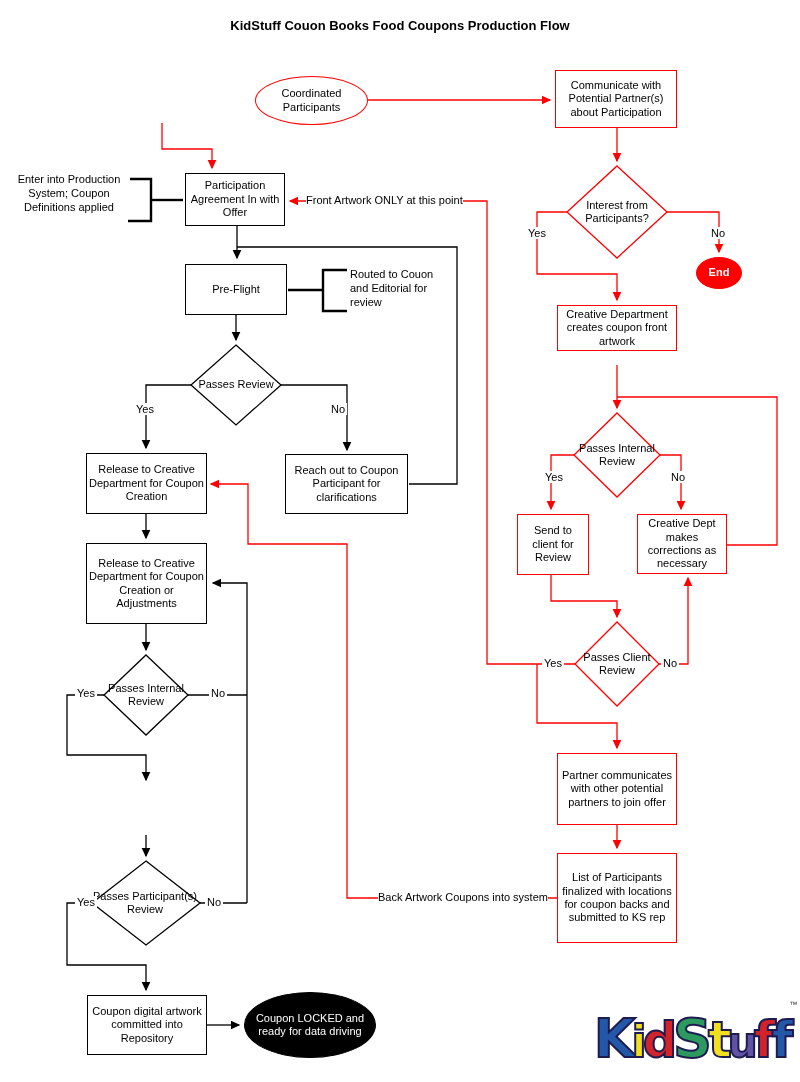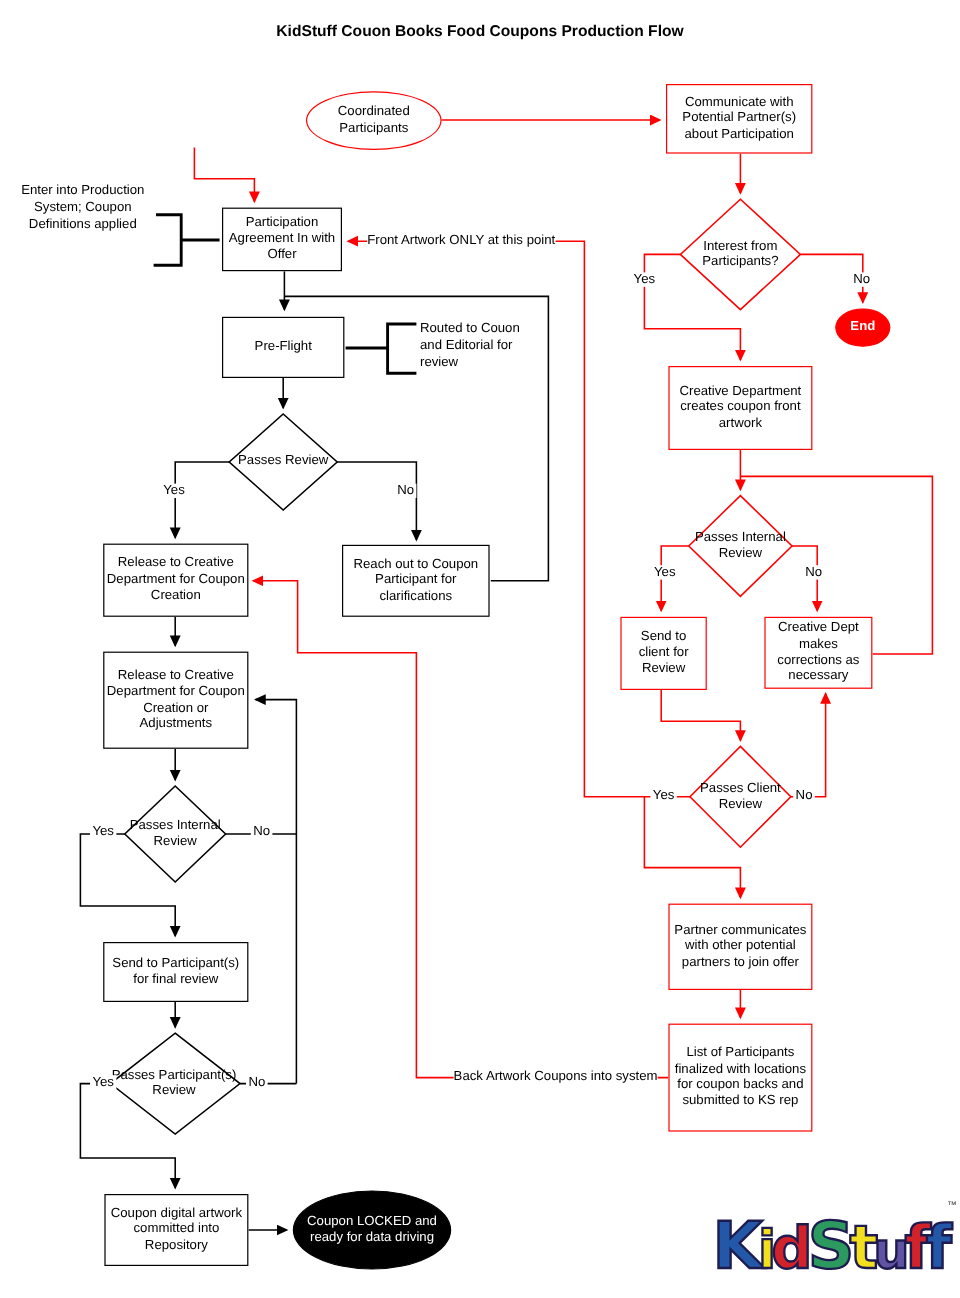--- a/index.html
+++ b/index.html
@@ -95,41 +95,40 @@
     </g>
   </svg>
 
   <div class="title">KidStuff Couon Books Food Coupons Production Flow</div>
 
   <div class="node oval" style="left:255px;top:76px;width:113px;height:49px;">Coordinated Participants</div>
 
   <div class="node box red" style="left:555px;top:70px;width:122px;height:58px;">Communicate with Potential Partner(s) about Participation</div>
   <div class="node dtext" style="left:567px;top:192px;width:100px;height:40px;">Interest from Participants?</div>
   <div class="node end-oval" style="left:696px;top:257px;width:46px;height:32px;">End</div>
-  <div class="node box red" style="left:557px;top:305px;width:120px;height:70px;">Creative Department creates coupon front artwork</div>
+  <div class="node box red" style="left:557px;top:305px;width:120px;height:46px;">Creative Department creates coupon front artwork</div>
   <div class="node dtext" style="left:572px;top:435px;width:90px;height:40px;">Passes Internal Review</div>
   <div class="node box red" style="left:517px;top:514px;width:72px;height:61px;">Send to client for Review</div>
   <div class="node box red" style="left:637px;top:514px;width:90px;height:60px;">Creative Dept makes corrections as necessary</div>
   <div class="node dtext" style="left:572px;top:644px;width:90px;height:40px;">Passes Client Review</div>
   <div class="node box red" style="left:557px;top:753px;width:120px;height:72px;">Partner communicates with other potential partners to join offer</div>
   <div class="node box red" style="left:557px;top:853px;width:120px;height:90px;">List of Participants finalized with locations for coupon backs and submitted to KS rep</div>
 
   <div class="node box" style="left:185px;top:173px;width:100px;height:53px;">Participation Agreement In with Offer</div>
   <div class="node box" style="left:185px;top:264px;width:102px;height:51px;">Pre-Flight</div>
   <div class="node dtext" style="left:191px;top:371px;width:90px;height:28px;">Passes Review</div>
   <div class="node box" style="left:86px;top:453px;width:121px;height:61px;">Release to Creative Department for Coupon Creation</div>
   <div class="node box" style="left:285px;top:454px;width:123px;height:60px;">Reach out to Coupon Participant for clarifications</div>
   <div class="node box" style="left:86px;top:543px;width:121px;height:81px;">Release to Creative Department for Coupon Creation or Adjustments</div>
   <div class="node dtext" style="left:101px;top:675px;width:90px;height:40px;">Passes Internal Review</div>
-  <div class="node box" style="left:86px;top:785px;width:121px;height:50px;">Send to Participant(s) for final review</div>
   <div class="node dtext" style="left:90px;top:883px;width:110px;height:40px;">Passes Participant(s) Review</div>
   <div class="node box" style="left:87px;top:995px;width:120px;height:60px;">Coupon digital artwork committed into Repository</div>
   <div class="node locked" style="left:244px;top:992px;width:132px;height:66px;">Coupon LOCKED and ready for data driving</div>
 
-  <div class="ann center" style="left:8px;top:153px;width:122px;">Enter into Production System; Coupon Definitions applied</div>
+  <div class="ann center" style="left:8px;top:173px;width:122px;">Enter into Production System; Coupon Definitions applied</div>
   <div class="ann" style="left:350px;top:268px;width:98px;">Routed to Couon and Editorial for review</div>
   <div class="ann" style="left:306px;top:194px;">Front Artwork ONLY at this point</div>
   <div class="ann" style="left:378px;top:891px;">Back Artwork Coupons into system</div>
 
   <div class="elabel" style="left:526px;top:227px;">Yes</div>
   <div class="elabel" style="left:709px;top:227px;">No</div>
   <div class="elabel" style="left:134px;top:403px;">Yes</div>
   <div class="elabel" style="left:329px;top:403px;">No</div>
   <div class="elabel" style="left:75px;top:687px;">Yes</div>
   <div class="elabel" style="left:209px;top:687px;">No</div>

